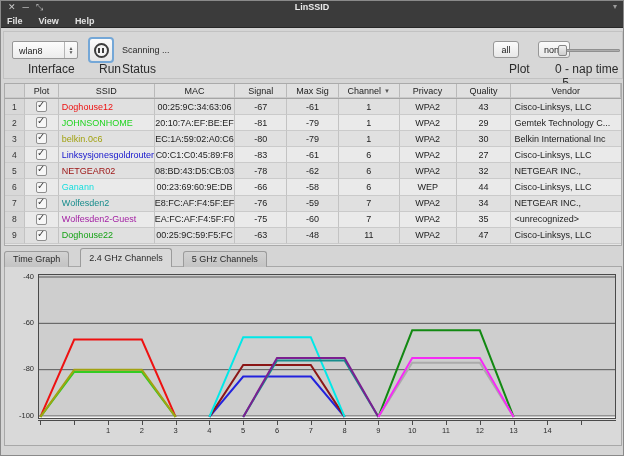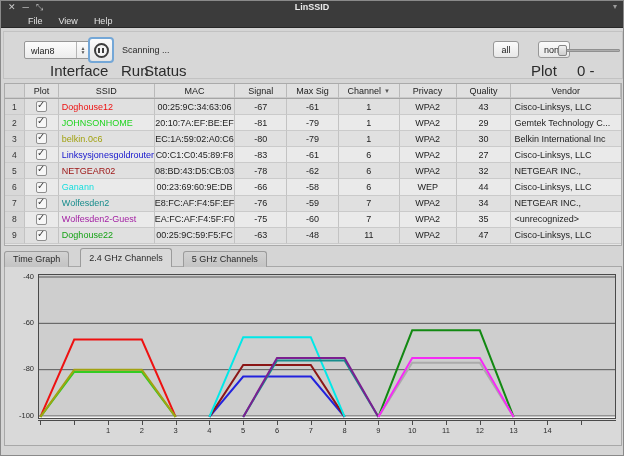--- a/index.html
+++ b/index.html
@@ -6,39 +6,39 @@
   html,body { width:624px; height:456px; overflow:hidden; }
   body { font-family:"Liberation Sans", sans-serif; background:#d5d5d5; color:#222; }
   .app { position:relative; width:624px; height:456px; background:#d5d5d5; border:1px solid #8a8a8a; }
 
   
   .titlebar { position:absolute; left:0; top:0; width:100%; height:13px; background:#3b3b3b; }
   .win-controls { position:absolute; left:7px; top:0; height:13px; display:flex; gap:7px; align-items:center; color:#c9c9c9; font-size:9px; }
   .win-controls span { line-height:9px; cursor:default; }
   .win-title { position:absolute; left:0; right:0; top:1px; text-align:center; color:#ececec; font-size:9px; font-weight:bold; }
   .tb-overflow { position:absolute; right:6px; top:1px; color:#9b9b9b; font-size:8px; }
-  .menubar { position:absolute; left:0; top:13px; width:100%; height:14px; background:#3b3b3b; border-bottom:1px solid #272727; display:flex; align-items:center; padding-left:27px; gap:16px; }
+  .menubar { position:absolute; left:0; top:13px; width:100%; height:14px; background:#3b3b3b; border-bottom:1px solid #272727; display:flex; align-items:center; padding-left:6px; gap:16px;font-weight:bold; }
   .menu-item { color:#e2e2e2; font-size:9px; }
 
   
   .toolbar { position:absolute; left:2px; top:30px; width:620px; height:48px; background:#d7d7d7; border:1px solid #c2c2c2; }
-  .combo { position:absolute; left:8px; top:9px; width:66px; height:18px; background:linear-gradient(#fcfcfc,#ececec); border:1px solid #979797; border-radius:2px; font-size:9px;margin-left:12px; }
+  .combo { position:absolute; left:8px; top:9px; width:66px; height:18px; background:linear-gradient(#fcfcfc,#ececec); border:1px solid #979797; border-radius:2px; font-size:9px; }
   .combo .val { position:absolute; left:6px; top:4px; }
   .combo .spin { position:absolute; right:0; top:0; width:13px; height:16px; border-left:1px solid #b5b5b5; display:flex; flex-direction:column; align-items:center; justify-content:center; font-size:5px; color:#555; line-height:4px; }
   .runbtn { position:absolute; left:84px; top:5px; width:26px; height:26px; border:2px solid #74a7d7; border-radius:4px; background:linear-gradient(#fbfbfb,#e6e6e6); display:flex; align-items:center; justify-content:center; }
   .pauseicon { width:15px; height:15px; border:2.5px solid #3d3d3d; border-radius:50%; background:#f4f4f4; display:flex; align-items:center; justify-content:center; gap:1.5px; }
   .pauseicon i { display:block; width:1.8px; height:5px; background:#3d3d3d; }
   .status-text { position:absolute; left:118px; top:13px; font-size:9px; color:#2b2b2b; }
   .smallbtn { position:absolute; top:9px; height:17px; background:linear-gradient(#fbfbfb,#e8e8e8); border:1px solid #979797; border-radius:3px; font-size:9px; color:#222; text-align:center; padding-top:3px; }
   .btn-all { left:489px; width:26px; }
   .btn-none { left:518px; width:32px;margin-left:16px; }
   .slider { position:absolute; left:554px; top:13px; width:62px; height:10px; }
   .slider .groove { position:absolute; left:0; top:4px; width:62px; height:3px; background:#adadad; border:1px solid #909090; border-radius:1px; }
   .slider .handle { position:absolute; left:0; top:0; width:9px; height:11px; background:linear-gradient(#efefef,#cfcfcf); border:1px solid #858585; border-radius:2px; }
-  .tb-label { position:absolute; top:30px; font-size:15px; color:#2b2b2b;margin-left:22px; }
+  .tb-label { position:absolute; top:30px; font-size:12px; color:#2b2b2b; }
   .lb-interface { left:24px; } .lb-run { left:95px; } .lb-status { left:118px; }
   .lb-plot { left:505px; } .lb-nap { left:551px; }
 
   
   .table { position:absolute; left:3px; top:82px; width:618px; height:163px; background:#e6e6e6; border:1px solid #aaa; font-size:9px; }
   .trow { display:flex; height:16.1px; }
   .thead { height:15px; background:linear-gradient(#efefef,#dadada); border-bottom:1px solid #a5a5a5; }
   .thead .cell { color:#222; justify-content:center; font-size:9px; border-right:1px solid #b9b9b9; display:flex; align-items:center; gap:3px; }
   .cell { display:flex; align-items:center; border-right:1px solid #c3c3c3; border-bottom:1px solid #cacaca; overflow:hidden; white-space:nowrap; padding:0 3px; }
   .c0 { width:20px; justify-content:center; background:#d8d8d8; color:#333; font-size:8.5px; }

